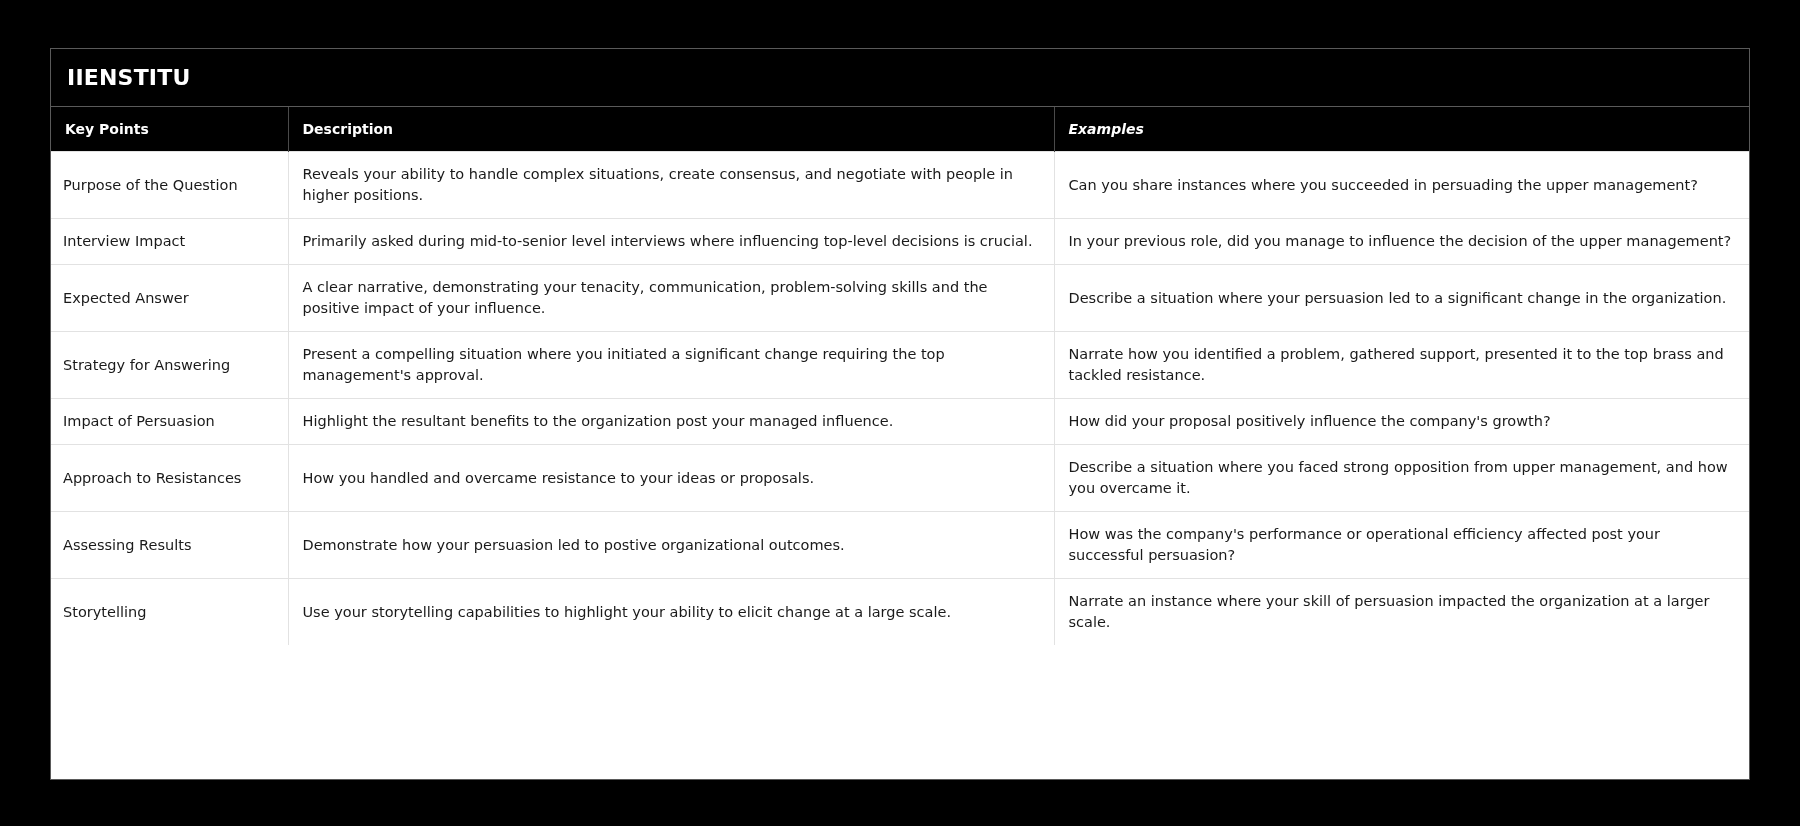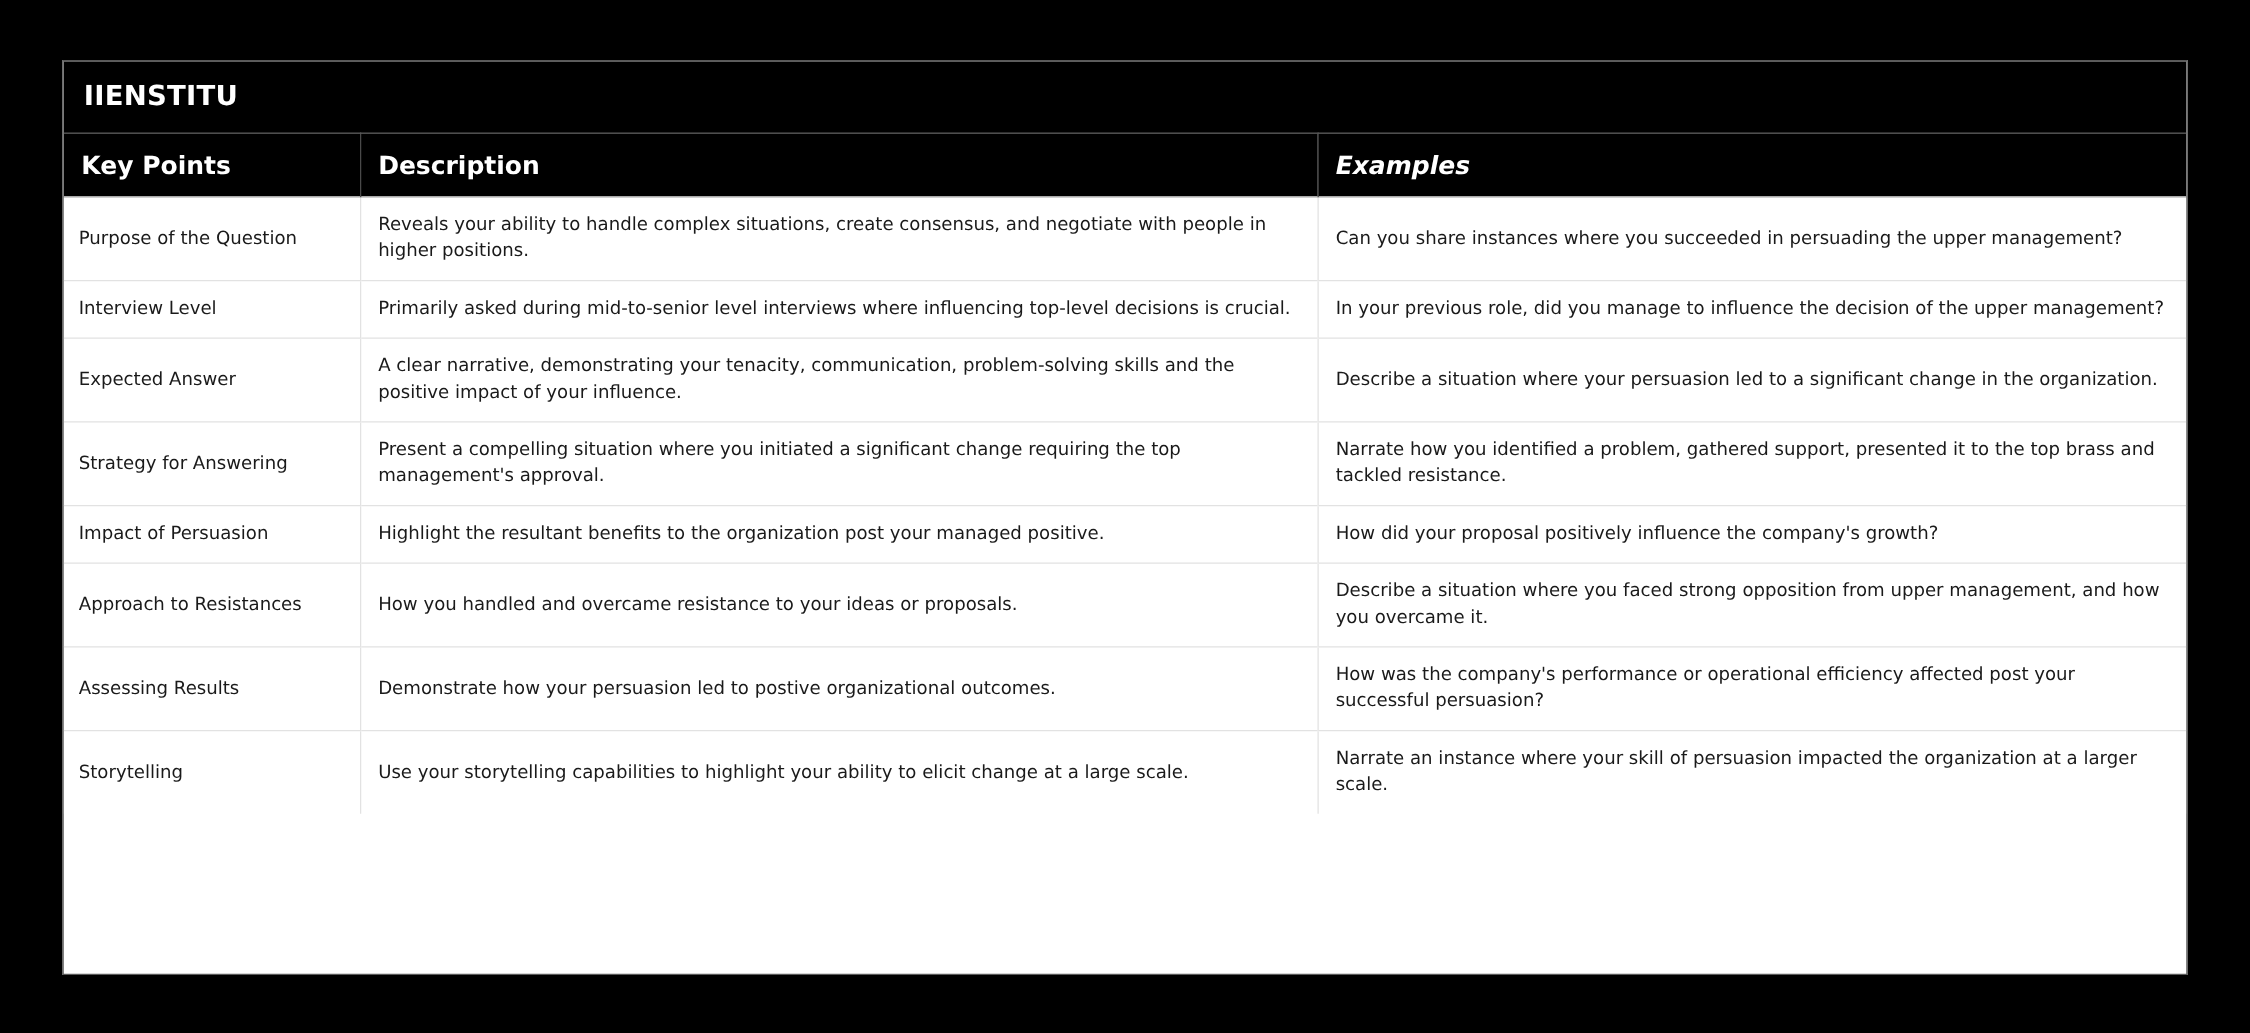--- a/index.html
+++ b/index.html
@@ -51,21 +51,21 @@
     height: 53px;
     box-sizing: border-box;
     border-bottom: 1px solid #5a5a5a;
     vertical-align: middle;
   }
 
   
   tr.header-row th {
     background: #000000;
     color: #ffffff;
-    font-size: 20px;
+    font-size: 14px;
     font-weight: bold;
     text-align: left;
     padding: 13px 14px 13px 14px;
     height: 45px;
     box-sizing: border-box;
     vertical-align: middle;
     border-right: 1px solid #4a4a4a;
   }
   tr.header-row th:last-child { border-right: none; font-style: italic; }
 
@@ -112,37 +112,37 @@
           <th>Examples</th>
         </tr>
       </thead>
       <tbody>
         <tr class="body-row">
           <td class="col-key">Purpose of the Question</td>
           <td class="col-desc">Reveals your ability to handle complex situations, create consensus, and negotiate with people in higher positions.</td>
           <td class="col-ex">Can you share instances where you succeeded in persuading the upper management?</td>
         </tr>
         <tr class="body-row">
-          <td class="col-key">Interview Level</td>
+          <td class="col-key">Interview Impact</td>
           <td class="col-desc">Primarily asked during mid-to-senior level interviews where influencing top-level decisions is crucial.</td>
           <td class="col-ex">In your previous role, did you manage to influence the decision of the upper management?</td>
         </tr>
         <tr class="body-row">
           <td class="col-key">Expected Answer</td>
           <td class="col-desc">A clear narrative, demonstrating your tenacity, communication, problem-solving skills and the positive impact of your influence.</td>
           <td class="col-ex">Describe a situation where your persuasion led to a significant change in the organization.</td>
         </tr>
         <tr class="body-row">
           <td class="col-key">Strategy for Answering</td>
           <td class="col-desc">Present a compelling situation where you initiated a significant change requiring the top management's approval.</td>
           <td class="col-ex">Narrate how you identified a problem, gathered support, presented it to the top brass and tackled resistance.</td>
         </tr>
         <tr class="body-row">
           <td class="col-key">Impact of Persuasion</td>
-          <td class="col-desc">Highlight the resultant benefits to the organization post your managed positive.</td>
+          <td class="col-desc">Highlight the resultant benefits to the organization post your managed influence.</td>
           <td class="col-ex">How did your proposal positively influence the company's growth?</td>
         </tr>
         <tr class="body-row">
           <td class="col-key">Approach to Resistances</td>
           <td class="col-desc">How you handled and overcame resistance to your ideas or proposals.</td>
           <td class="col-ex">Describe a situation where you faced strong opposition from upper management, and how you overcame it.</td>
         </tr>
         <tr class="body-row">
           <td class="col-key">Assessing Results</td>
           <td class="col-desc">Demonstrate how your persuasion led to postive organizational outcomes.</td>

